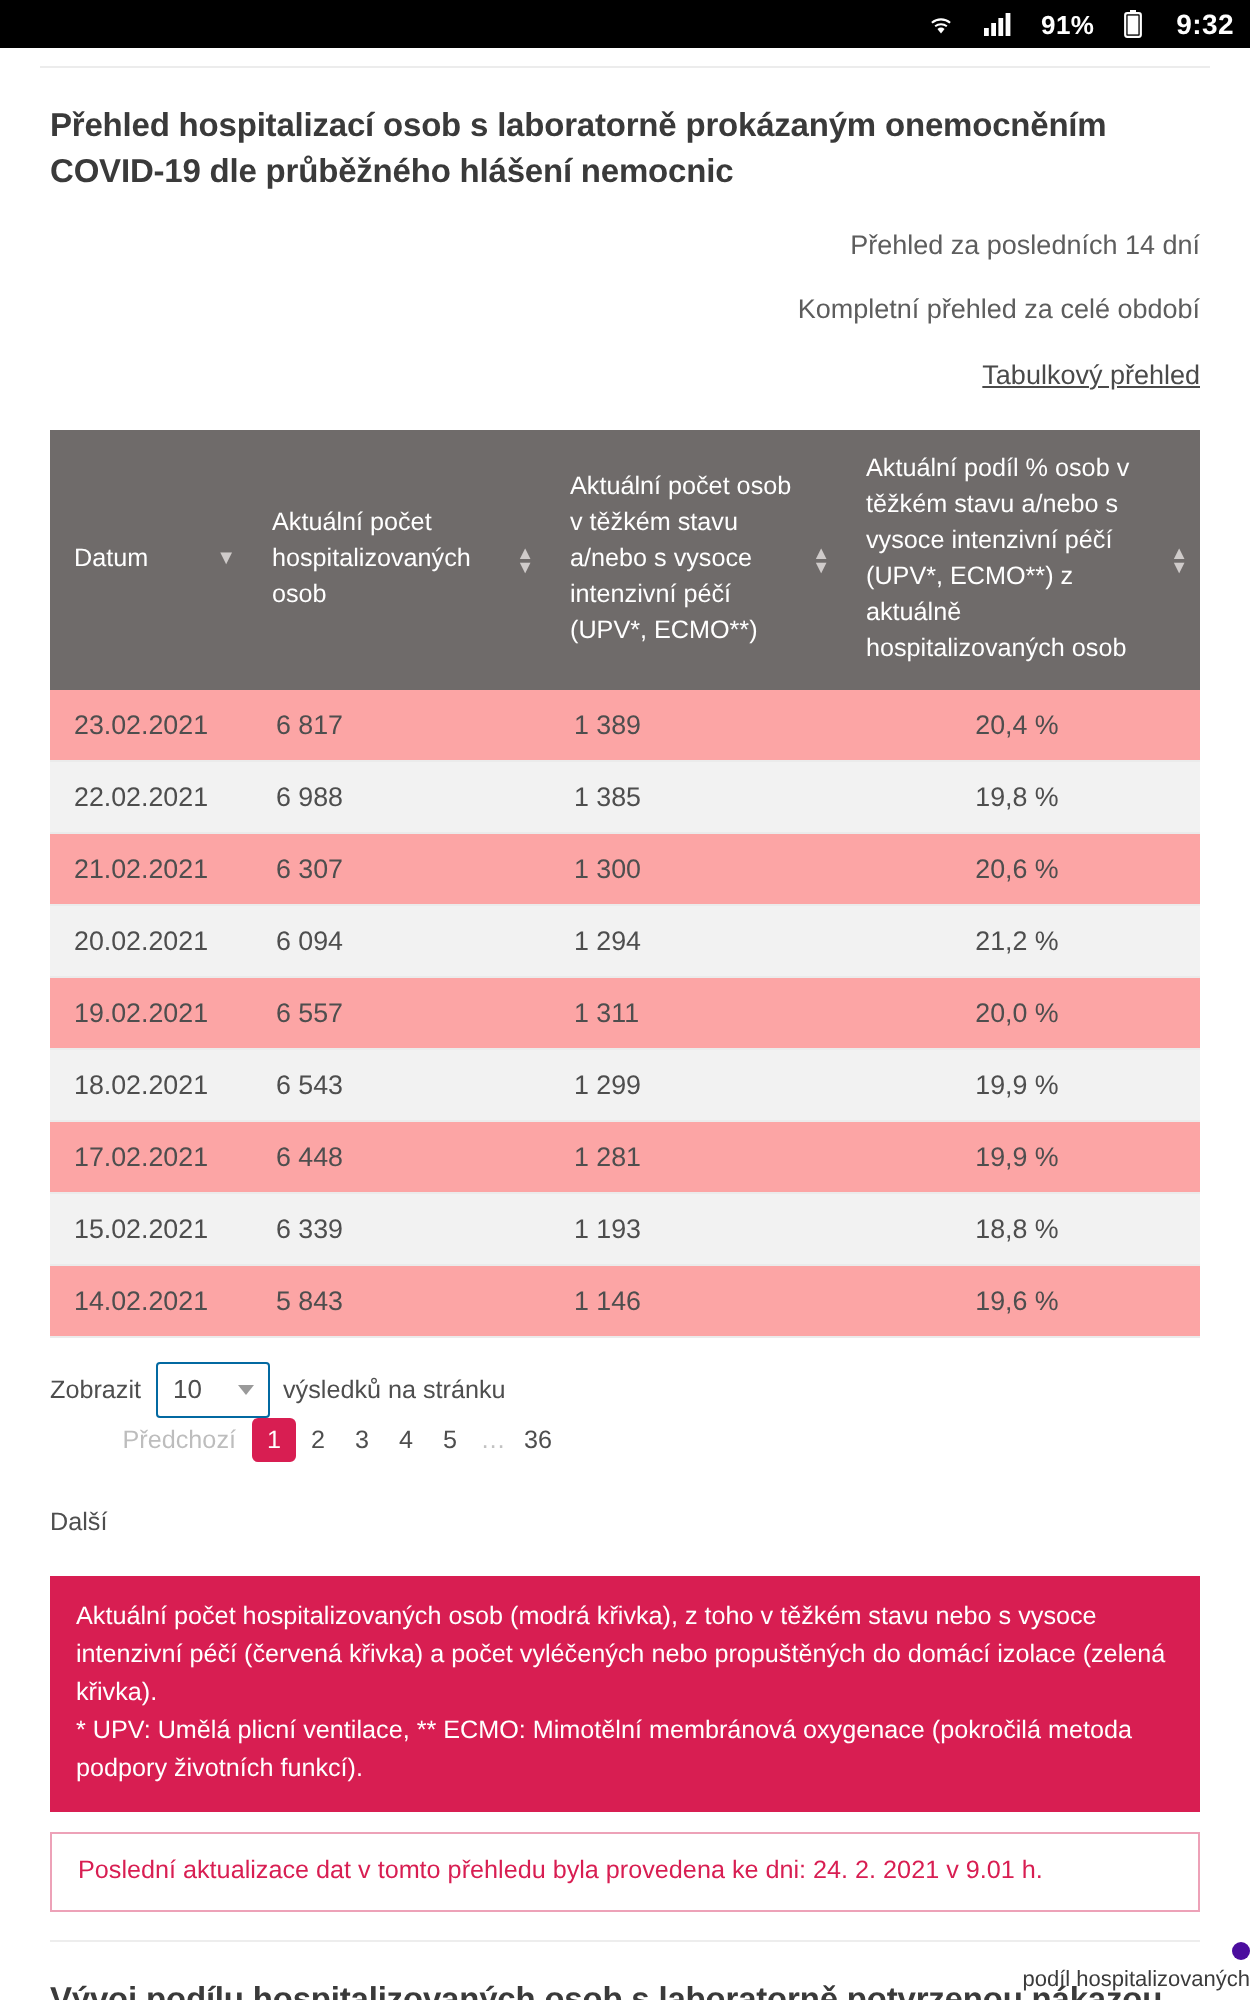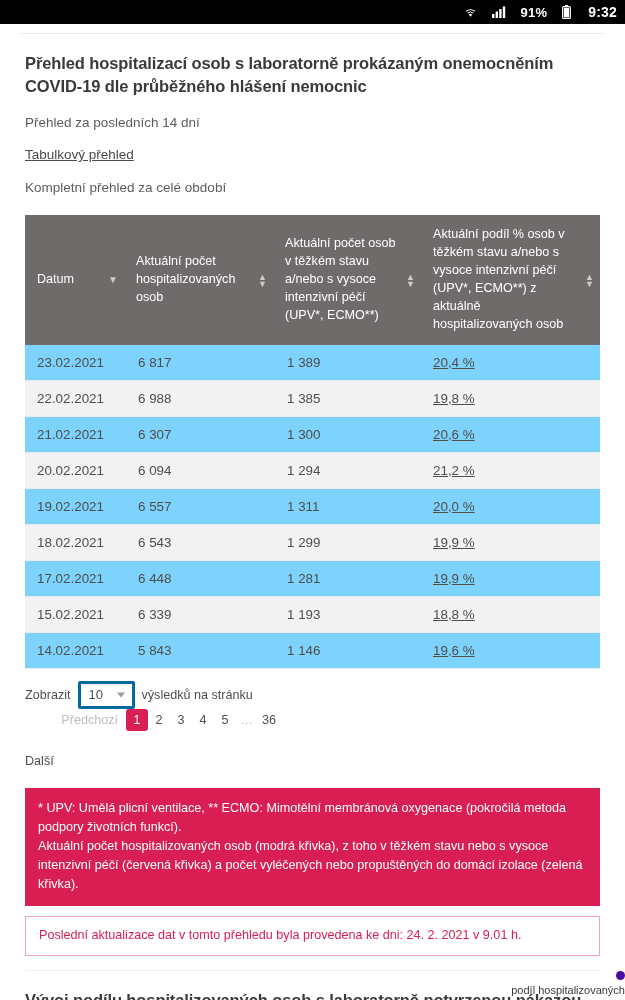--- a/index.html
+++ b/index.html
@@ -27,21 +27,21 @@
   .topline { height: 1px; background: #ececec; margin: 9px 20px 0 20px; }
 
   
   .content { padding: 0 25px; }
 
   h1.main-title {
     font-size: 16.5px; line-height: 1.42; font-weight: 700;
     color: #3a3a3a; margin-top: 18px; letter-spacing: -0.1px;
   }
   .sub-line {
-    font-size: 13.5px; color: #5d5d5d; margin-top: 15px; line-height: 1.3;
+    font-size: 13.5px; color: #5d5d5d; margin-top: 15px; line-height: 1.3; text-align: right;
   }
   .sub-line.link {
     text-decoration: underline; color: #4a4a4a; cursor: pointer;
   }
 
   
   .tbl-wrap { margin-top: 19px; }
   table.data { width: 100%; border-collapse: collapse; table-layout: fixed; }
   table.data thead th {
     background: #6f6b6a; color: #fff;
@@ -54,41 +54,41 @@
     position: absolute; right: 7px; top: 50%; transform: translateY(-50%);
     font-size: 9px; color: #cfcbca; line-height: 1; letter-spacing:-1px;
     display:flex; flex-direction:column; align-items:center; gap:1px;
   }
   .sort-ar i { font-style: normal; display:block; line-height:6px; }
   .sort-ar.desc-only { font-size: 10px; }
 
   table.data tbody td {
     font-size: 13.4px; color: #4e4e4e;
     padding: 10px 12px; border-bottom: 1px solid #ebebeb;
-    background: #7dd3fc;
+    background: #fca5a5;
   }
   table.data tbody tr:nth-child(even) td { background: #f2f2f2; }
   table.data tbody td.c2, table.data tbody td.c3 { padding-left: 14px; }
-  table.data tbody td.c4 { text-align: left; padding-right: 16px; text-decoration: underline; }
+  table.data tbody td.c4 { text-align: center; padding-right: 16px; }
 
   
   col.w1 { width: 99px; }
   col.w2 { width: 149px; }
   col.w3 { width: 148px; }
   col.w4 { width: 179px; }
 
   
   .pagerow {
     display: flex; align-items: flex-start; justify-content: space-between;
     margin-top: 12px; font-size: 12.6px; color: #4e4e4e; flex-direction: column;
   }
   .lengthbox { display: flex; align-items: center; gap: 7px; }
   .sel {
     position: relative; width: 57px; height: 28px;
-    border: 3px solid #0369a1; background: #fff; border-radius: 2px;
+    border: 1px solid #0369a1; background: #fff; border-radius: 2px;
     display: flex; align-items: center; padding-left: 8px;
     font-size: 13px; color: #4e4e4e; cursor: pointer;
   }
   .sel .caret {
     position: absolute; right: 7px; top: 50%; transform: translateY(-50%);
     width: 0; height: 0; border-left: 4px solid transparent;
     border-right: 4px solid transparent; border-top: 5px solid #9a9a9a;
   }
   .pager { display: flex; flex-wrap: wrap; align-items: center;
            justify-content: flex-end; width: 255px; gap: 0; }
@@ -168,22 +168,22 @@
     <span class="sb-time">9:32</span>
   </div>
 
   <div class="topline"></div>
 
   <div class="content">
 
     <h1 class="main-title">Přehled hospitalizací osob s laboratorně prokázaným onemocněním COVID-19 dle průběžného hlášení nemocnic</h1>
 
     <div class="sub-line">Přehled za posledních 14 dní</div>
+    <div class="sub-line">Kompletní přehled za celé období</div>
     <div class="sub-line link">Tabulkový přehled</div>
-    <div class="sub-line">Kompletní přehled za celé období</div>
 
     <div class="tbl-wrap">
       <table class="data">
         <colgroup>
             <col class="w1">
             <col class="w2">
             <col class="w3">
             <col class="w4">
           </colgroup>
         <thead>
@@ -295,22 +295,22 @@
         <span class="pg">5</span>
         <span class="pg ellips">…</span>
         <span class="pg">36</span>
         <span class="nextwrap">
           <span class="pg next">Další</span>
         </span>
       </div>
     </div>
 
     <div class="alert-solid" style="background: rgb(216, 30, 82);">
+      <p>Aktuální počet hospitalizovaných osob (modrá křivka), z toho v těžkém stavu nebo s vysoce intenzivní péčí (červená křivka) a počet vyléčených nebo propuštěných do domácí izolace (zelená křivka).</p>
       <p>* UPV: Umělá plicní ventilace, ** ECMO: Mimotělní membránová oxygenace (pokročilá metoda podpory životních funkcí).</p>
-      <p>Aktuální počet hospitalizovaných osob (modrá křivka), z toho v těžkém stavu nebo s vysoce intenzivní péčí (červená křivka) a počet vyléčených nebo propuštěných do domácí izolace (zelená křivka).</p>
     </div>
 
     <div class="alert-outline">Poslední aktualizace dat v tomto přehledu byla provedena ke dni: 24. 2. 2021 v 9.01 h.</div>
 
     <div class="divider"></div>
 
     <h2 class="sec-title">Vývoj podílu hospitalizovaných osob s laboratorně potvrzenou nákazou onemocněním COVID-19 na celkovém počtu osob s aktuálně aktivním onemocněním COVID-19</h2>
 
   </div>
 

